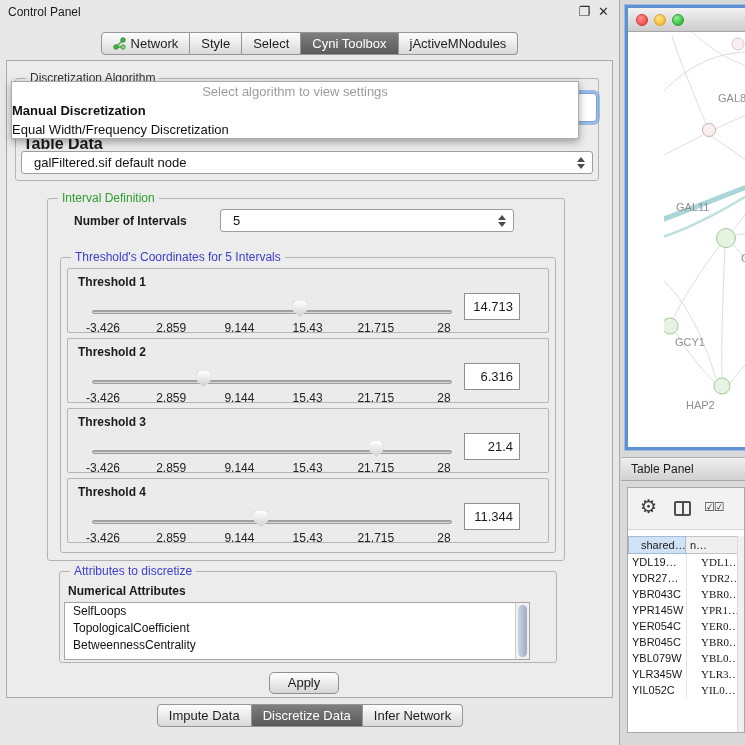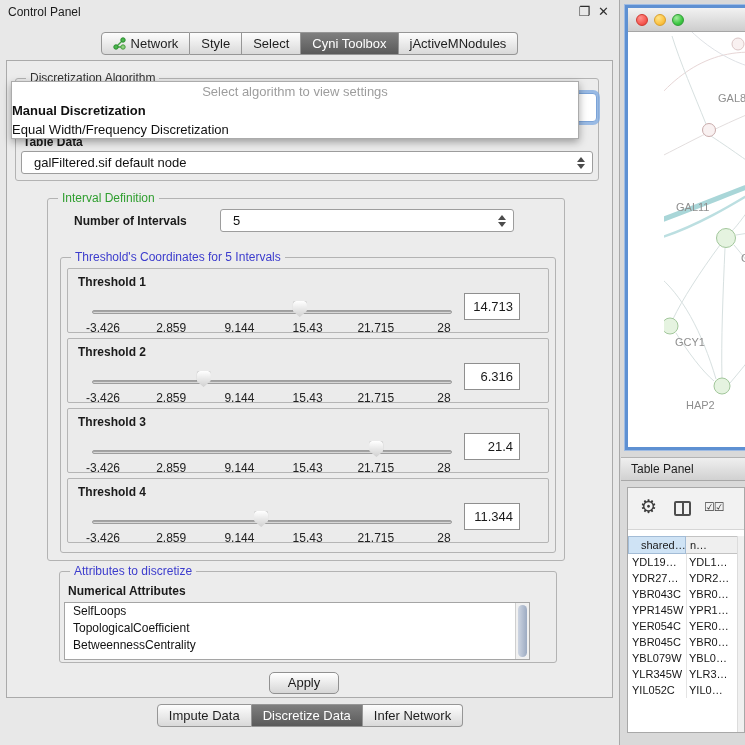--- a/index.html
+++ b/index.html
@@ -43,21 +43,21 @@
   #group-disc{left:8px;top:17px;width:584px;height:103px;}
   #algo-combo-focus{position:absolute;left:8px;top:32px;width:582px;height:29px;
                     background:#fff;border:1px solid #7aa3d8;border-radius:4px;
                     box-shadow:0 0 0 3px rgba(125,170,225,.75);z-index:5;}
   #algo-popup{position:absolute;left:4px;top:20px;width:568px;height:58px;
               background:#fff;border:1px solid #ababab;z-index:10;
               box-shadow:0 3px 8px rgba(0,0,0,.35);font-size:13px;}
   #algo-popup .row{height:19px;line-height:19px;padding-left:0;color:#111;}
   #algo-popup .placeholder{color:#9d9d9d;text-align:center;padding-left:0;}
   #algo-popup .bold{font-weight:bold;}
-  #table-data-label{position:absolute;left:16px;top:74px;font-size:12px;font-weight:bold;}
+  #table-data-label{position:absolute;left:16px;top:74px;font-size:16px;font-weight:bold;}
   #table-data-combo{left:14px;top:90px;width:572px;}
 
   
   #group-intervals{left:40px;top:137px;width:518px;height:363px;}
   #count-label{position:absolute;left:26px;top:15px;font-size:12px;font-weight:bold;}
   #count-combo{left:172px;top:10px;width:294px;}
   #group-thresholds{left:12px;top:58px;width:496px;height:296px;}
   #thresholds-body{position:absolute;left:6px;right:6px;top:10px;
                    display:flex;flex-direction:column;gap:5px;}
   .threshold{position:relative;height:65px;border:1px solid #b5b5b5;border-radius:2px;
@@ -126,21 +126,21 @@
                 background:linear-gradient(to right,transparent calc(50% - 1px),#4e4e4e calc(50% - 1px),#4e4e4e calc(50% + 1px),transparent calc(50% + 1px));}
   #check-icons{position:absolute;left:76px;top:12px;font-size:12px;color:#3d3d3d;letter-spacing:-1px;}
   #tw-header{position:absolute;left:0;top:48px;right:0;height:18px;display:flex;font-size:11px;}
   #tw-header .h1{width:58px;background:#cfe3f5;border:1px solid #a3bcd6;
                  line-height:16px;padding-left:12px;}
   #tw-header .h2{flex:1;background:#efefef;border-top:1px solid #c3c3c3;
                  border-bottom:1px solid #c3c3c3;line-height:16px;padding-left:4px;}
   .tw-rows{position:absolute;left:0;top:66px;right:0;bottom:0;overflow:hidden;}
   .tw-row{display:flex;height:16px;line-height:16px;font-size:11px;color:#161616;}
   .tw-c1{width:58px;padding-left:4px;overflow:hidden;white-space:nowrap;}
-  .tw-c2{flex:1;padding-left:2px;border-left:1px solid #e4e4e4;overflow:hidden;white-space:nowrap;}
+  .tw-c2{flex:1;padding-left:14px;border-left:1px solid #e4e4e4;overflow:hidden;white-space:nowrap;font-family:Liberation Serif, serif;}
   #tw-scrollbar{position:absolute;right:0;top:48px;bottom:0;width:7px;background:#f0f0f0;
                 border-left:1px solid #dcdcdc;}
 </style>
 </head>
 <body>
 
 <div id="control-panel">
 
   <div id="cp-title">Control Panel</div>
   <div class="titlebar-icons">

